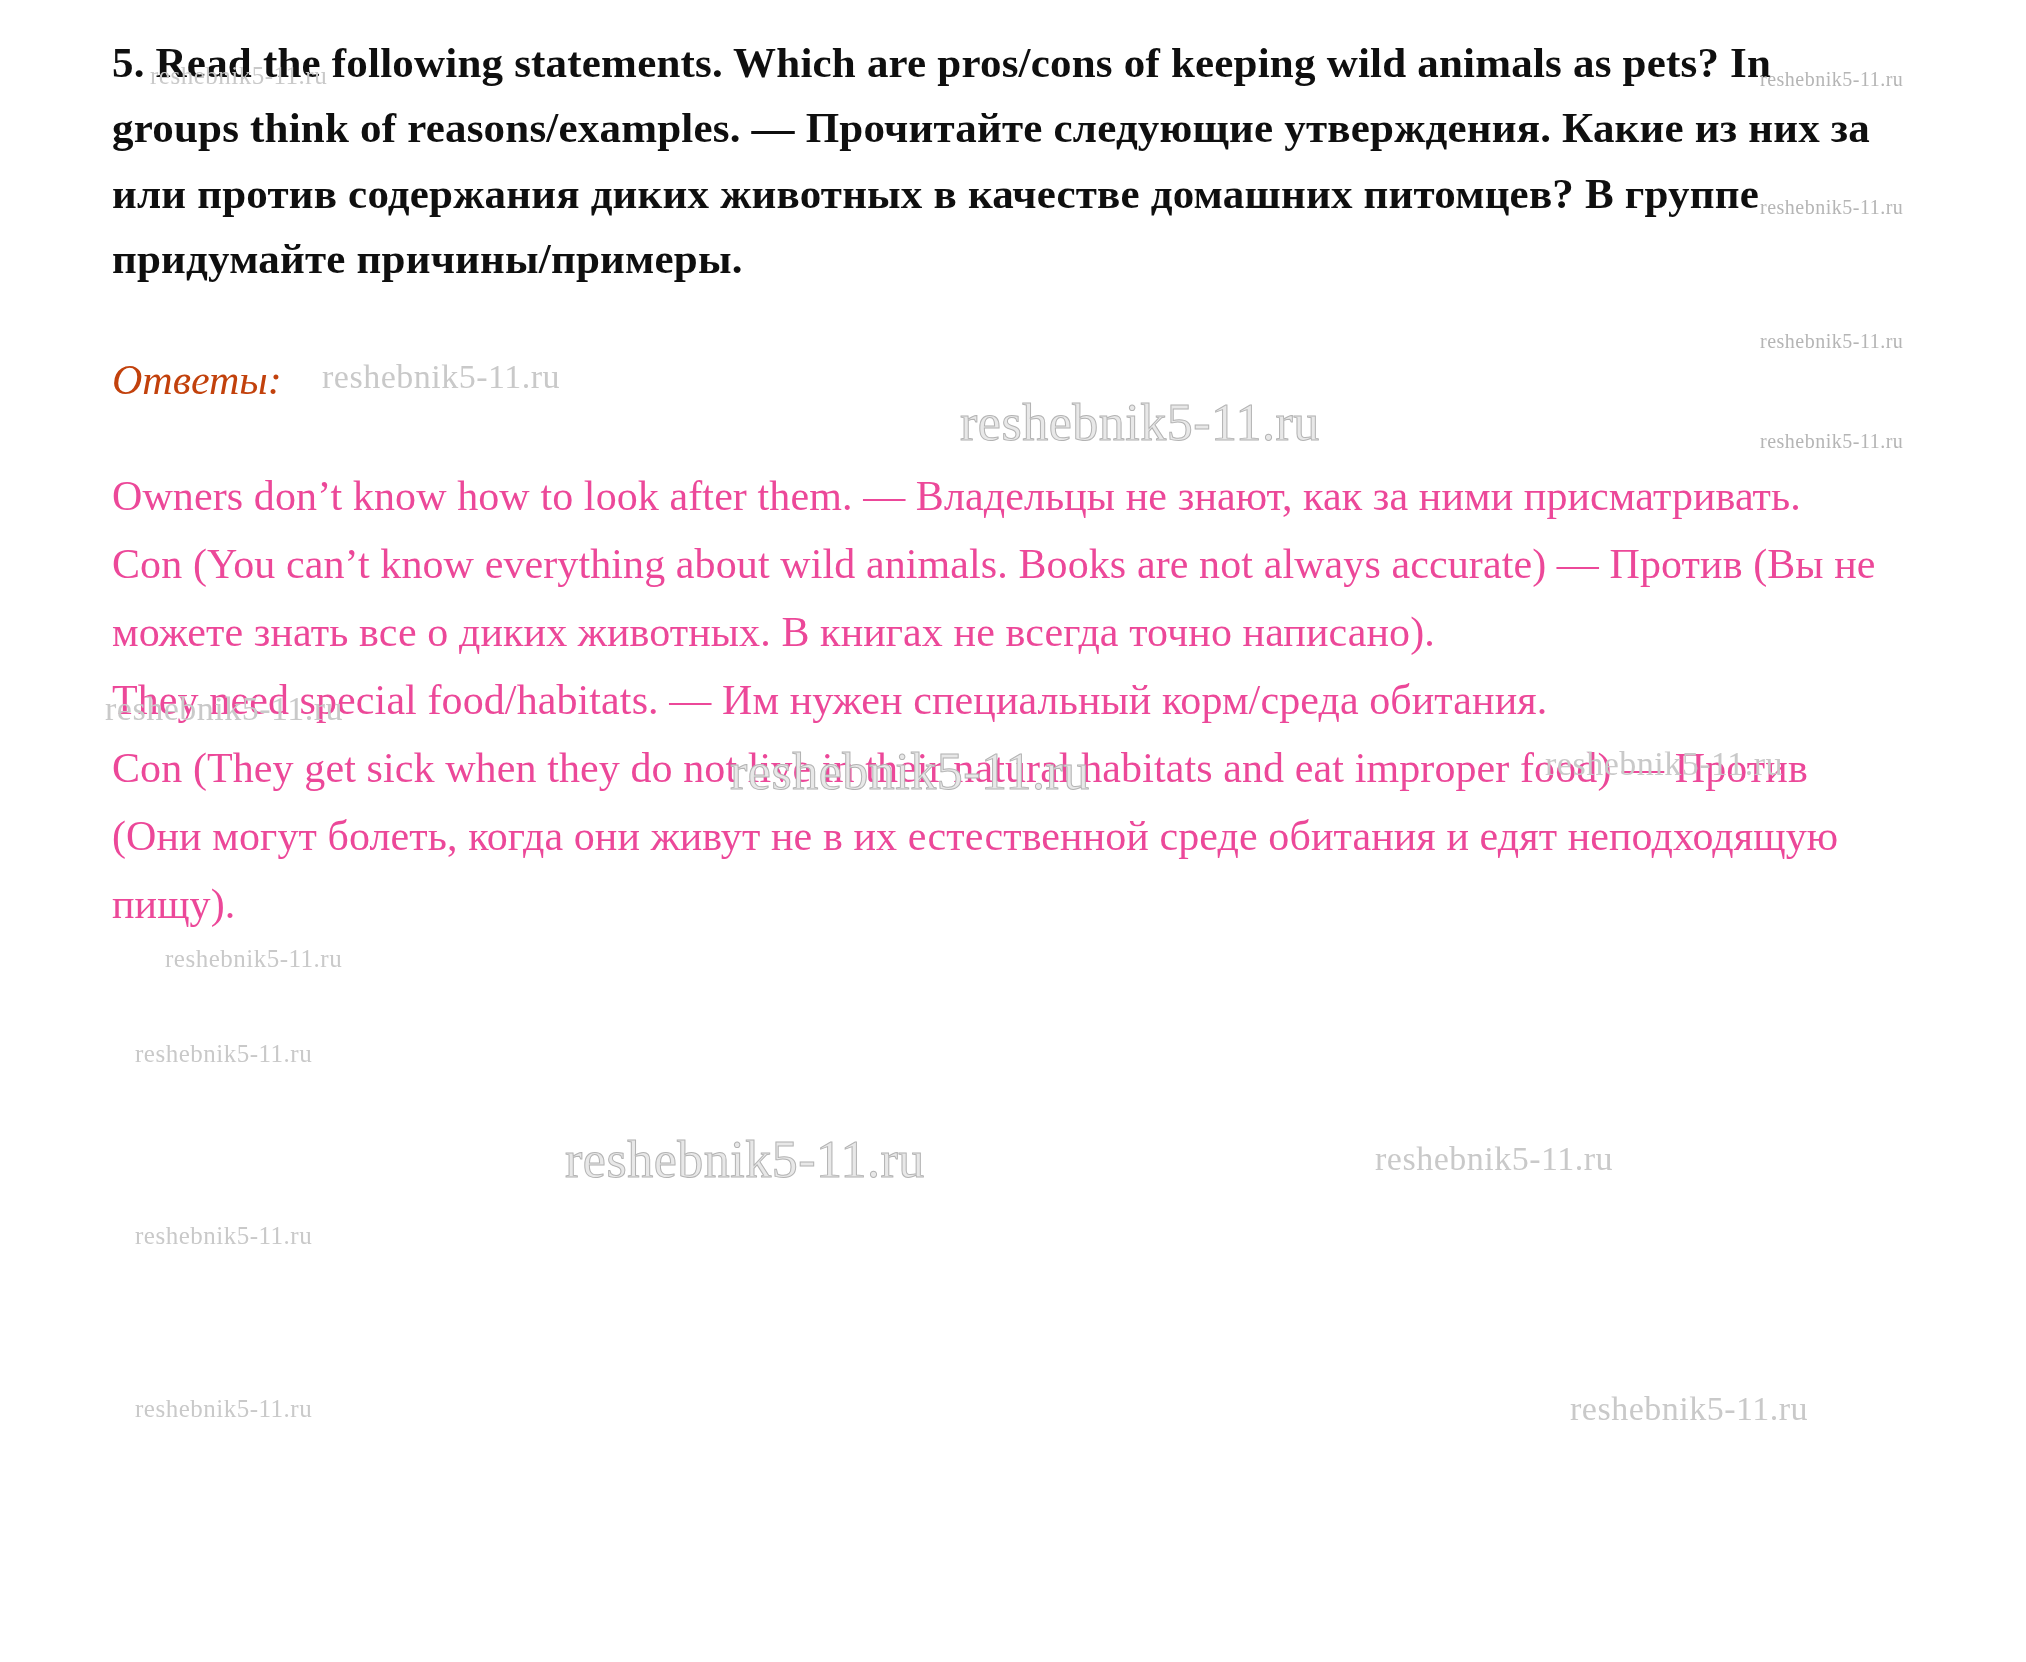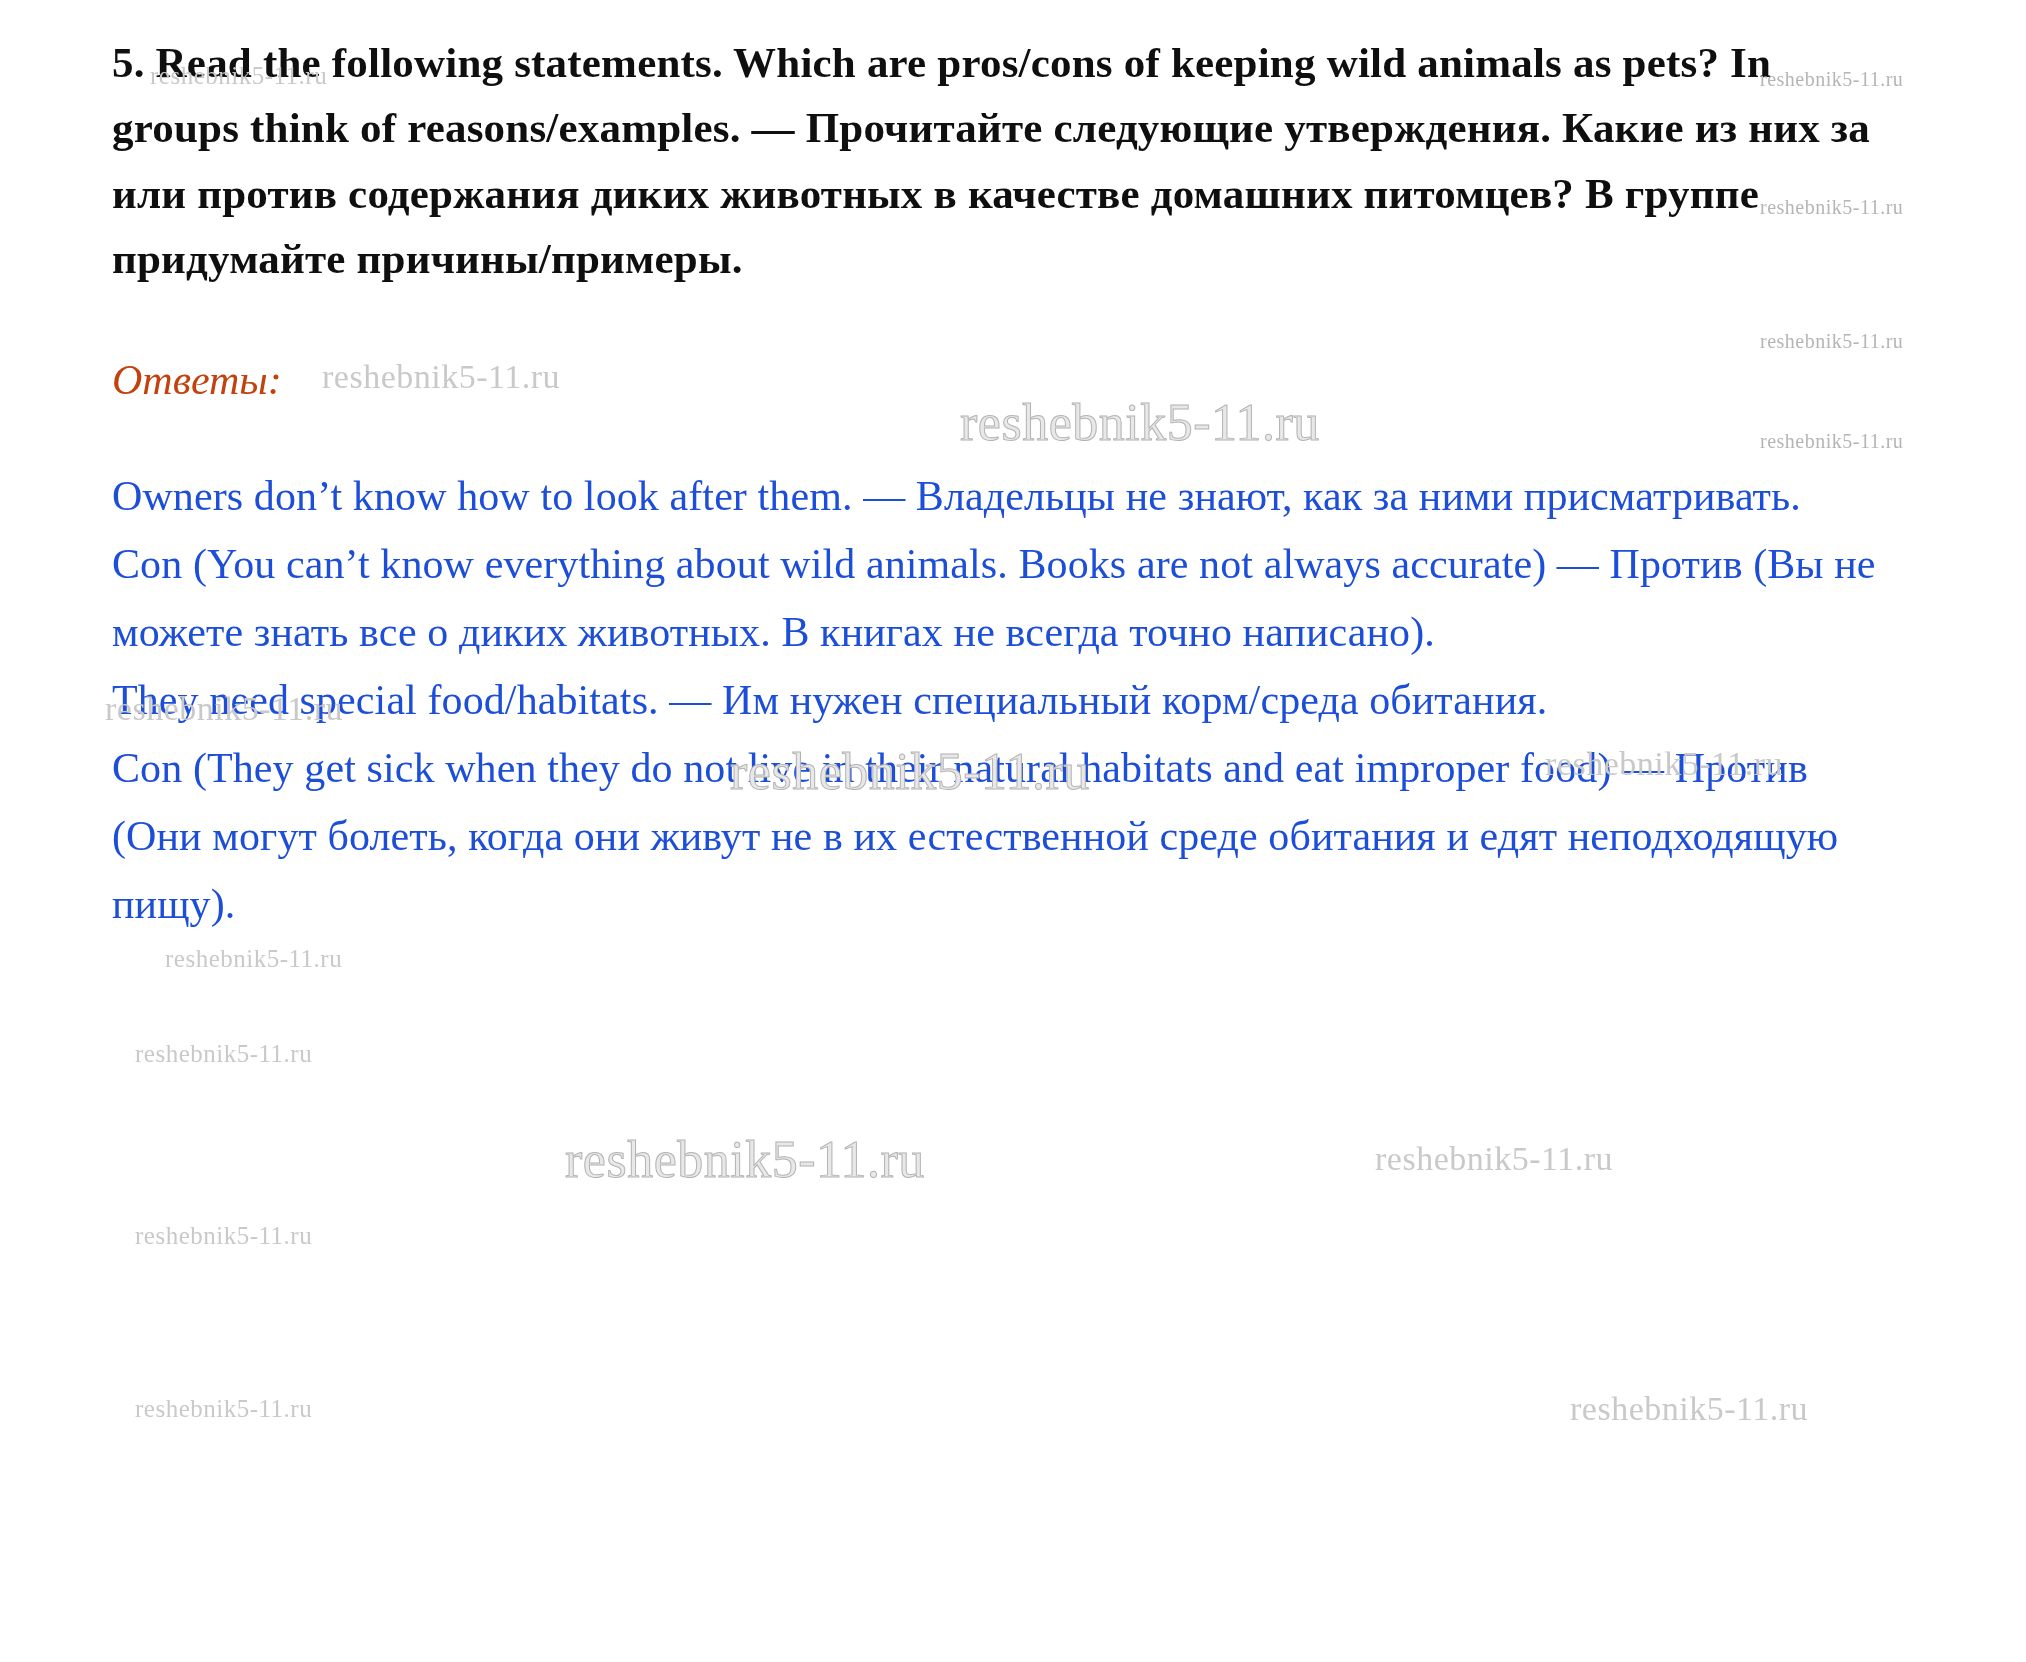--- a/index.html
+++ b/index.html
@@ -44,21 +44,21 @@
     line-height: 1.3;
     margin-top: 62px;
     margin-bottom: 0;
     color: #c2410c;
   }
   .para {
     font-family: "Liberation Serif", serif;
     font-size: 42px;
     line-height: 1.62;
     margin: 0;
-    color: #1d4ed8;
+    color: #ec4899;
     letter-spacing: 0.1px;
   }
   .para.first {
     margin-top: 54px;
   }
   
   .wm {
     position: absolute;
     font-family: "Liberation Serif", serif;
     font-weight: normal;

